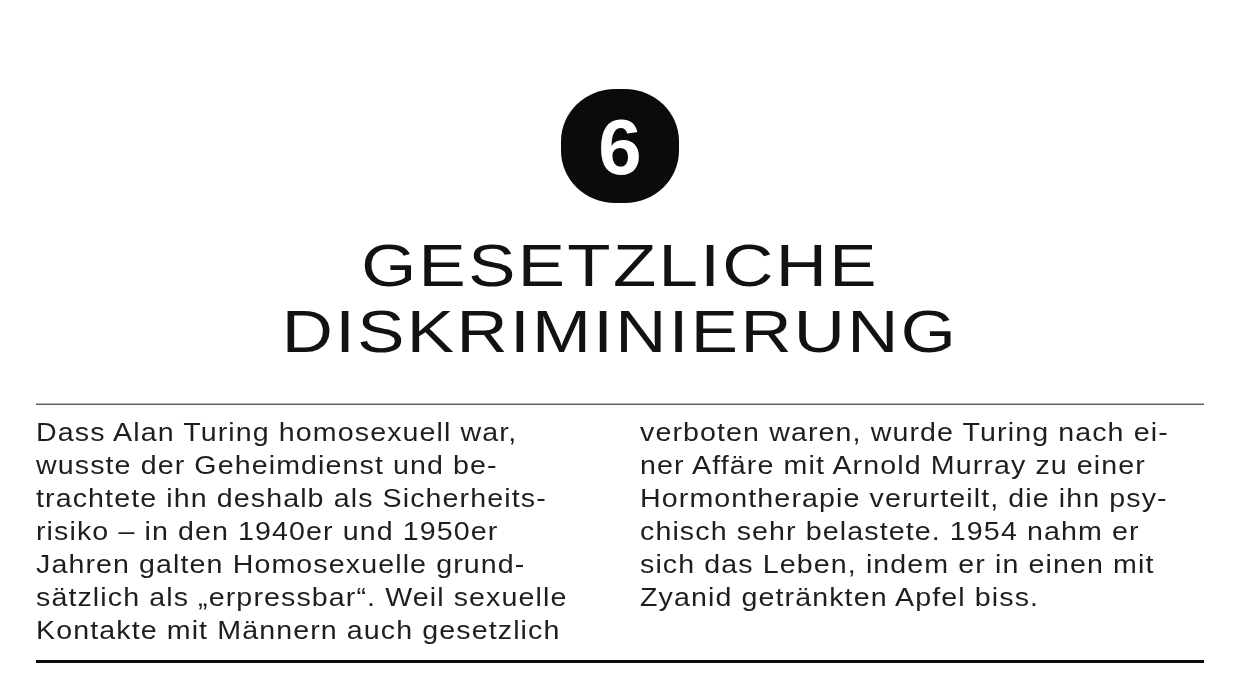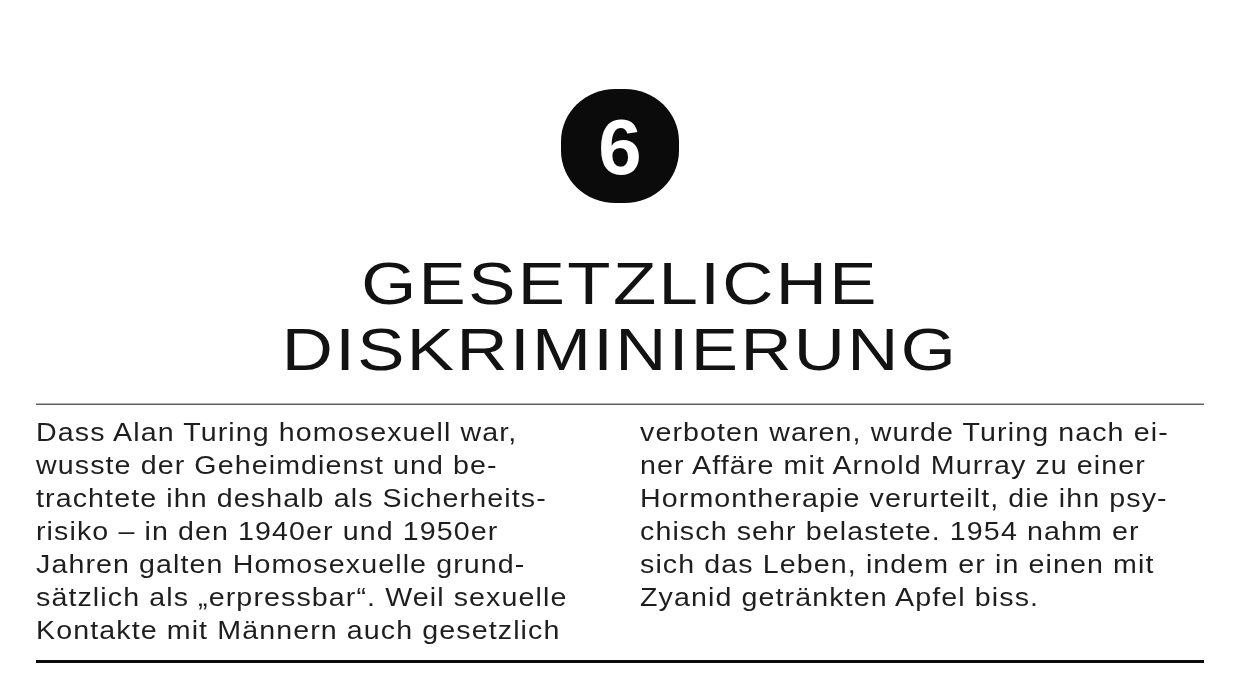--- a/index.html
+++ b/index.html
@@ -40,21 +40,20 @@
     position: absolute;
     top: 233px;
     left: 0;
     right: 0;
     text-align: center;
     color: #121212;
     font-weight: 500;
     font-size: 60px;
     line-height: 66px;
     letter-spacing: 2px;
-    margin-top: 18px;
   }
   .heading .hline {
     display: block;
     transform: scaleX(1.18);
     transform-origin: 50% 50%;
     white-space: nowrap;
   }
 
   
   .divider-top {

